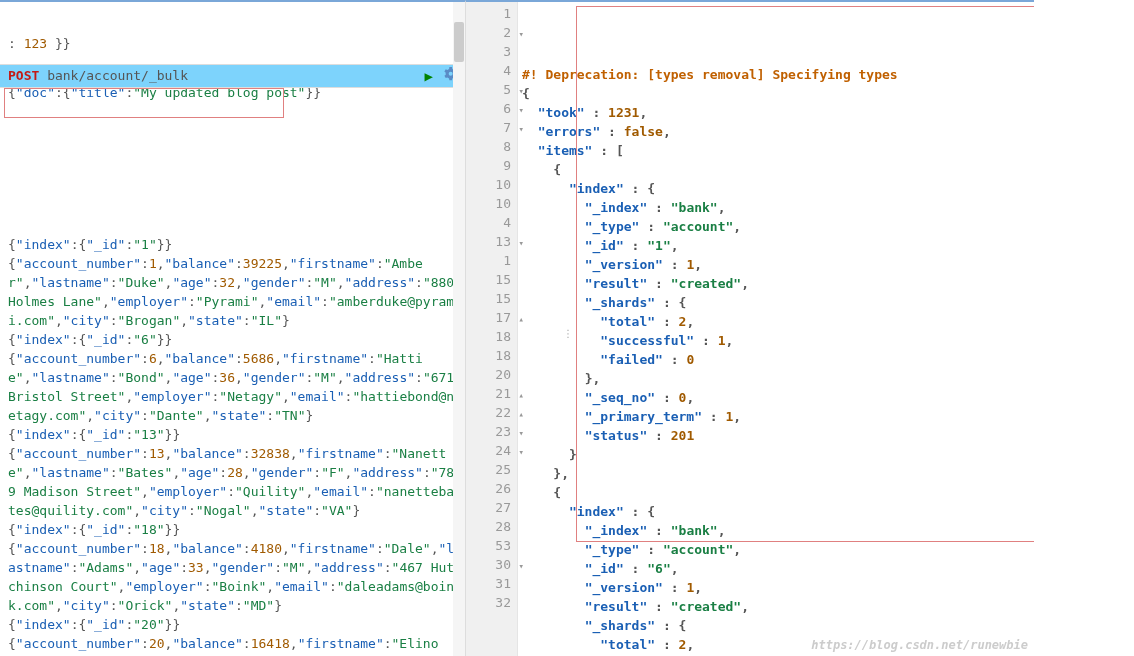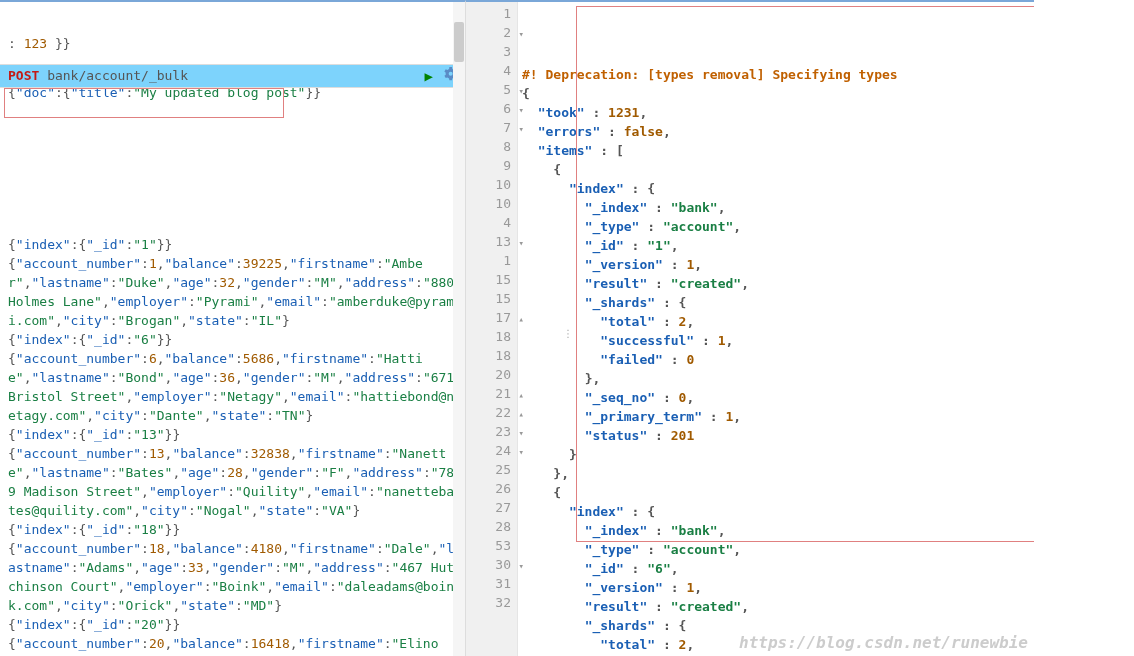--- a/index.html
+++ b/index.html
@@ -21,21 +21,21 @@
 .play-icon { color:#008200; font-size:14px; cursor:pointer;}
 .wrench-icon { color:#5a8bc6; font-size:14px; cursor:pointer;}
 .hl-box1 { position:absolute; border:1px solid #e08080; left:4px; top:86px; width:280px; height:30px; pointer-events:none;}
 .str { color: #1a7f44; }
 .key { color: #1a5fb4; }
 .num { color: #a05a00; }
 .bool { color: #a05a00; margin-top: 8px; }
 .pun { color: #555; }
 .depr { color: #c06000; }
 .hl-right { position:absolute; border:1px solid #e08080; left:58px; top:4px; width:490px; height:536px; pointer-events:none;}
-.watermark { position:absolute; right:6px; bottom:4px; color:#ccc; font-size:16px; font-style:italic;}
+.watermark { position:absolute; right:6px; bottom:4px; color:#ccc; font-size:12px; font-style:italic;}
 .scrollbar-v { position:absolute; right:0; top:0; width:12px; height:100%; background:#f5f5f5;}
 .scrollbar-thumb { position:absolute; right:1px; width:10px; background:#ccc; border-radius:2px;}
 .top-border { border-top: 2px solid #7aa7d8; }
 .draghandle { position:absolute; left:563px; top:50%; color:#aaa; font-size:10px;}
 </style>
 </head>
 <body>
 
 <div class="pane left-pane top-border">
   <div class="left-code" style="position:relative;">

